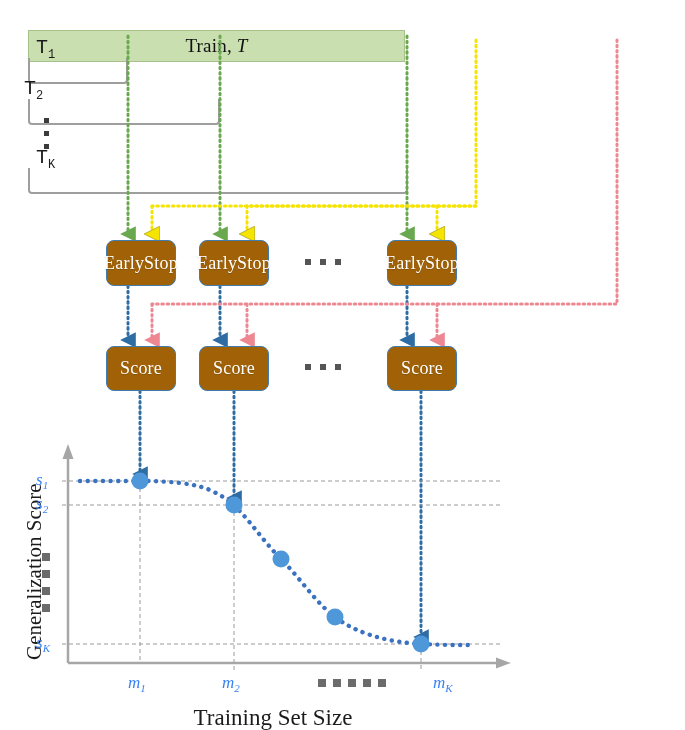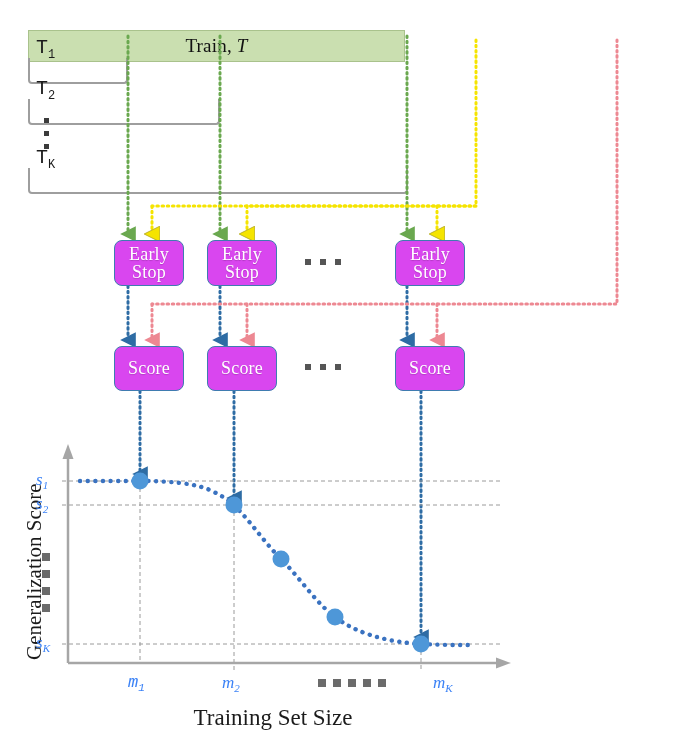--- a/index.html
+++ b/index.html
@@ -72,34 +72,33 @@
   .vdots-sub i {
     display: block;
     width: 5px; height: 5px;
     background: #3b3b3b;
     margin-bottom: 8px;
   }
 
   
   .pbox {
     box-sizing: border-box;
-    background: #d946ef;
+    background: #a16207;
     border: 1.5px solid #3f7cb0;
     border-radius: 8px;
     color: #ffffff;
     display: flex;
-    flex-direction: column;
+    flex-direction: row;
     align-items: center;
     justify-content: center;
     font-family: "Liberation Serif", serif;
     font-size: 18px;
     line-height: 1.02;
     letter-spacing: .2px;
     text-shadow: 0 1px 1px rgba(0,0,0,.18);
-    margin-left: 8px;
   }
 
   .hdots {
     display: flex;
     gap: 9px;
     align-items: center;
   }
   .hdots i {
     width: 6px; height: 6px; background: #555555; display: block;
   }
@@ -147,21 +146,21 @@
   <div class="abs split-bar split-train">
     <span>Train,</span>&nbsp;<em>T</em>
   </div>
 
   <div class="abs bracket" style="left:28px; top:58px; width:100px;"></div>
   <div class="abs sub-label" style="left:36px; top:36px;">
     <span>T</span><sub>1</sub>
   </div>
 
   <div class="abs bracket" style="left:28px; top:99px; width:192px;"></div>
-  <div class="abs sub-label" style="left:36px; top:77px;">
+  <div class="abs sub-label" style="left:24px; top:77px;">
     <span>T</span><sub>2</sub>
   </div>
 
   <div class="abs vdots-sub" style="left:44px; top:118px;">
     <i></i>
       <i></i>
       <i></i>
   </div>
 
   <div class="abs bracket" style="left:28px; top:168px; width:380px;"></div>
@@ -299,21 +298,21 @@
   <div class="abs vdots-chart" style="left:42px; top:553px;">
     <i></i>
       <i></i>
       <i></i>
       <i></i>
   </div>
   <div class="abs tick-text" style="left:36px; top:633px;">
     <span>s</span><sub>K</sub>
   </div>
 
-  <div class="abs tick-text" style="left:128px; top:673px;font-family:Liberation Mono, monospace;">
+  <div class="abs tick-text" style="left:128px; top:673px;">
     <span>m</span><sub>1</sub>
   </div>
   <div class="abs tick-text" style="left:222px; top:673px;">
     <span>m</span><sub>2</sub>
   </div>
   <div class="abs hdots-chart" style="left:318px; top:679px;">
     <i></i>
       <i></i>
       <i></i>
       <i></i>

